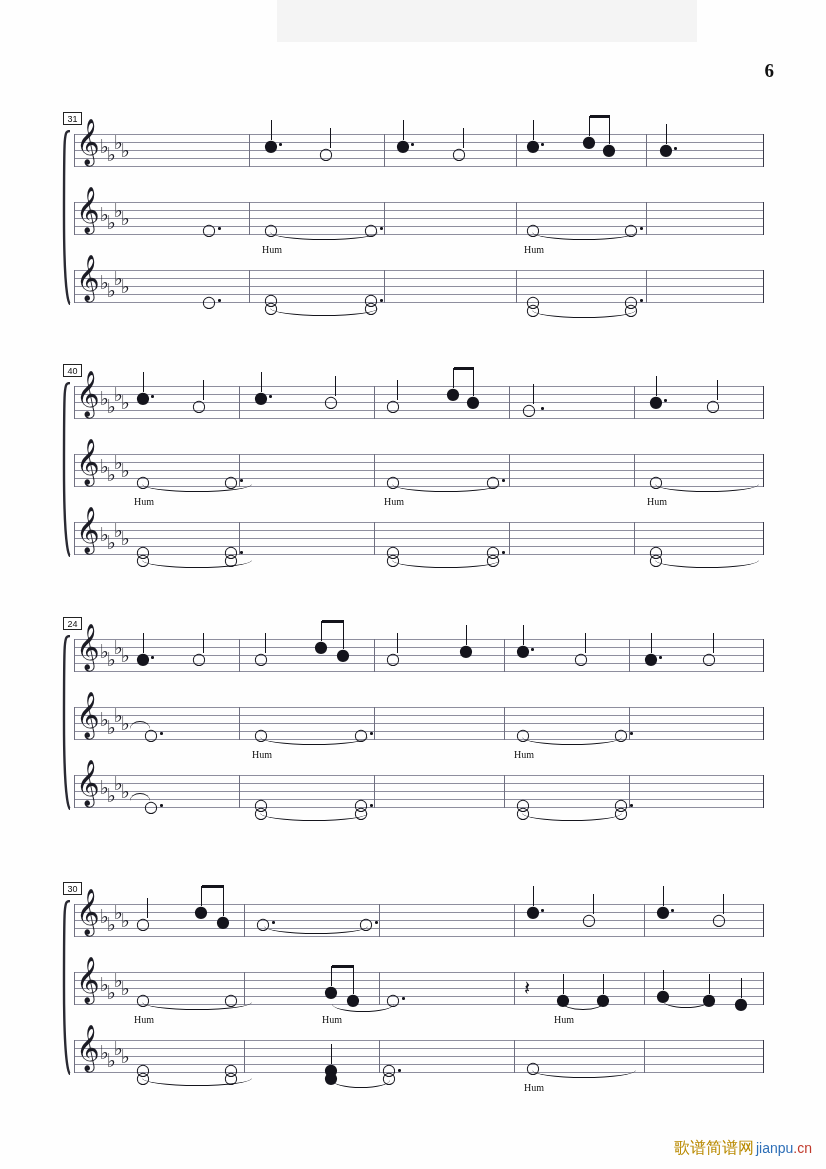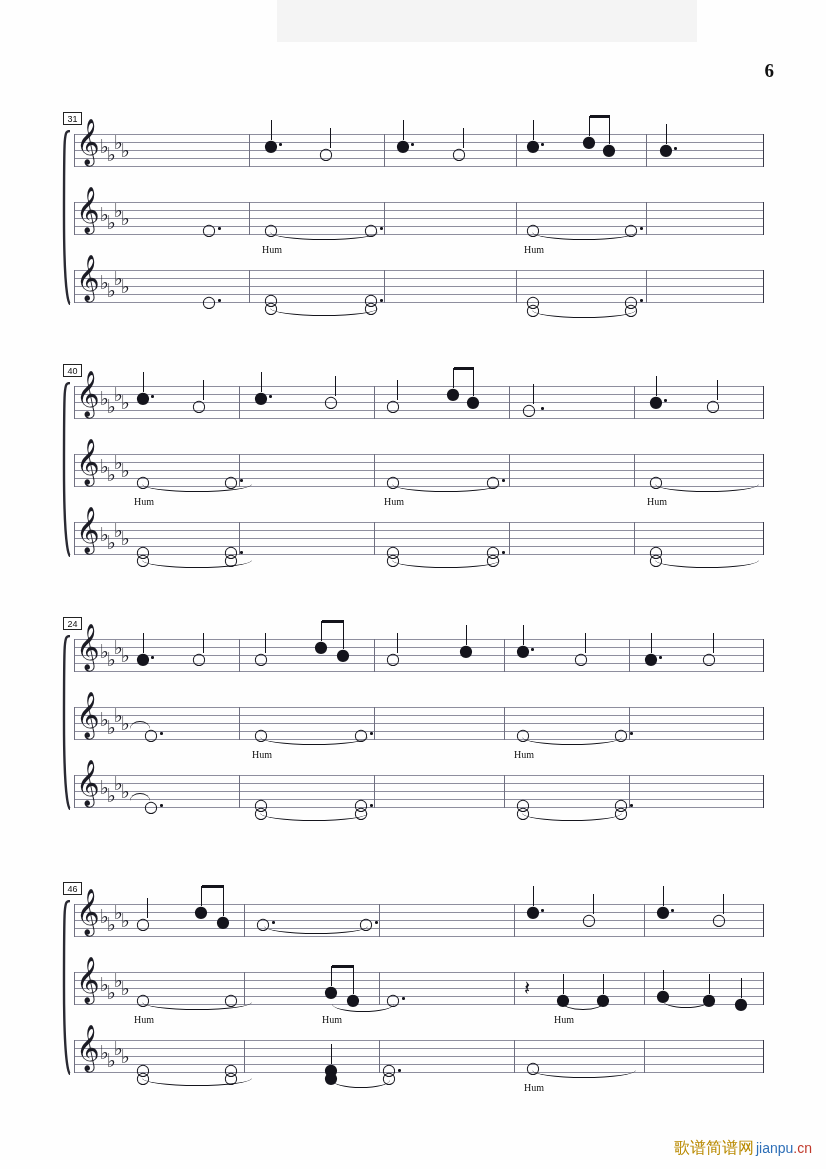--- a/index.html
+++ b/index.html
@@ -575,21 +575,21 @@
       <div class="note nh" style="left:442px; top:22px;">○</div>
       <div class="note nh" style="left:442px; top:30px;">○</div>
       <div class="tie" style="left:448px; top:38px; width:100px;"></div>
       <div class="note nh" style="left:540px; top:22px;">○</div>
       <div class="note nh" style="left:540px; top:30px;">○</div>
       <div class="dot" style="left:556px; top:29px;"></div>
     </div>
   </div>
 
   <div class="system" style="top:900px;">
-    <div class="measure-number">46</div>
+    <div class="measure-number">30</div>
 
     <svg class="brace" width="10" height="175" viewBox="0 0 10 175">
       <path d="M8 1 C2 1 2 1 2 87 C2 174 8 174 8 174" fill="none" stroke="#2a2a33" stroke-width="2.4"></path>
     </svg>
 
     <div class="staff" style="top:4px;">
       <div class="line l0"></div>
         <div class="line l1"></div>
         <div class="line l2"></div>
         <div class="line l3"></div>

